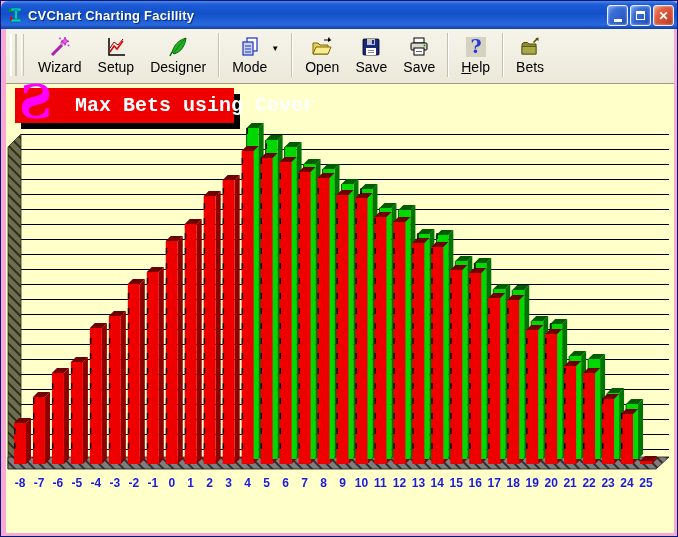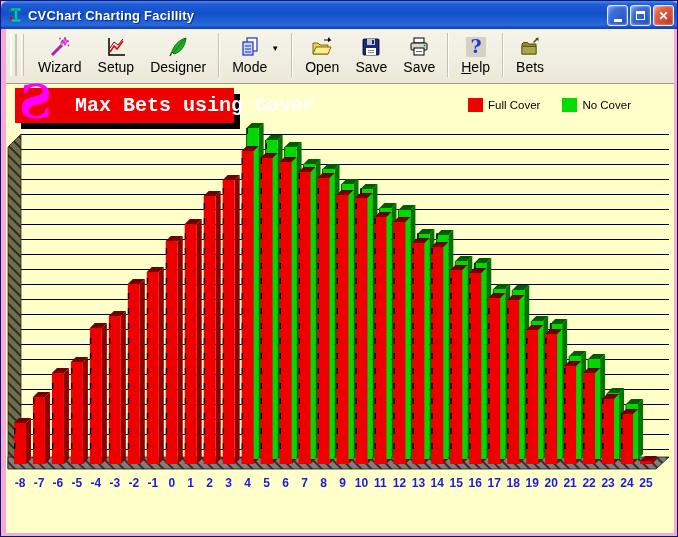--- a/index.html
+++ b/index.html
@@ -943,24 +943,14 @@
         <text x="626.0" y="486">24</text>
         <text x="645.0" y="486">25</text>
       </g>
     </svg>
 
   <div class="banner">
     <span class="banner-glyph">S</span>
     <span class="banner-text">Max Bets using Cover</span>
   </div>
 
-  <div class="legend" id="legend">
-      <span class="legend-item">
-        <span class="legend-swatch" style="background: rgb(240, 0, 0);"></span>
-        <span class="legend-label">Full Cover</span>
-      </span>
-      <span class="legend-item">
-        <span class="legend-swatch" style="background: rgb(0, 220, 0);"></span>
-        <span class="legend-label">No Cover</span>
-      </span>
-    </div>
 
 </div>
 
 </body></html>

